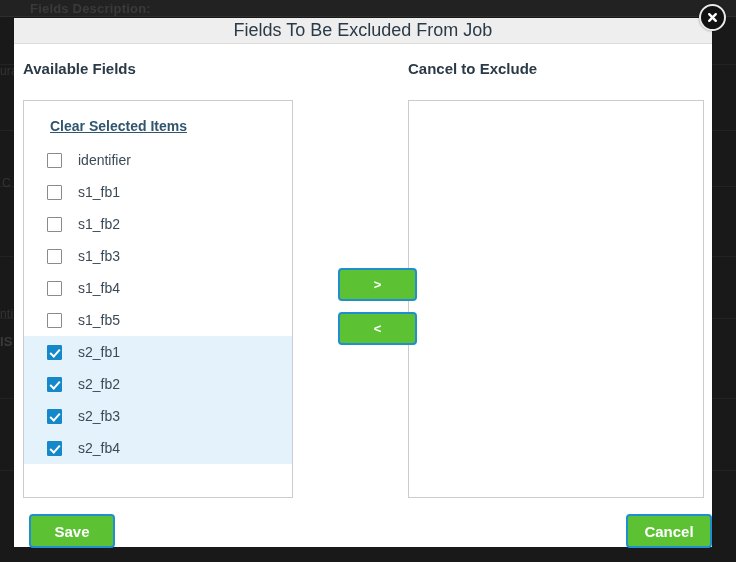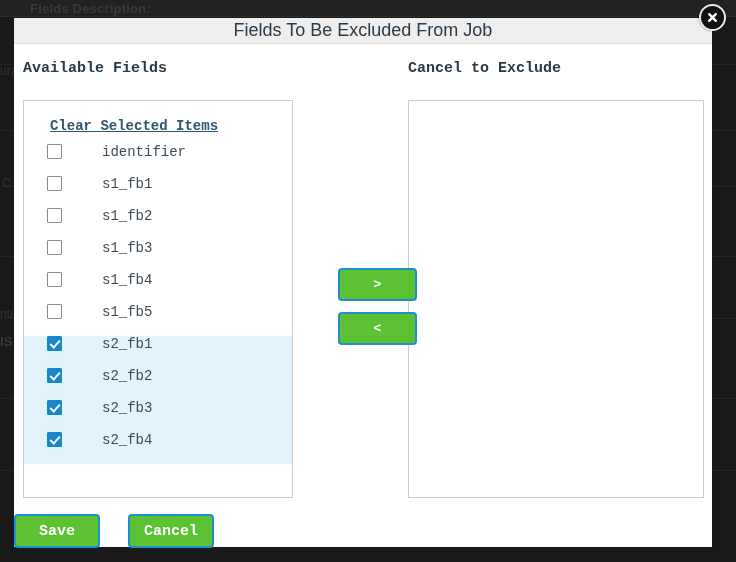--- a/index.html
+++ b/index.html
@@ -80,21 +80,20 @@
     display: flex;
     align-items: center;
     justify-content: center;
   }
   #close-button svg { display: block; }
 
   #modal-body {
     position: relative;
     height: calc(100% - 26px);
     padding: 16px;
-    font-family: Liberation Mono, monospace;
   }
 
   
   .col-heading {
     position: absolute;
     font-size: 15px;
     font-weight: bold;
     color: #2b3a47;
   }
   #available-heading { left: 9px;  top: 16px; }
@@ -127,24 +126,24 @@
     font-size: 14px;
     font-weight: bold;
     color: #30556e;
     text-decoration: underline;
     cursor: pointer;
     width: fit-content;
   }
 
   .field-row {
     display: flex;
+    align-items: center;
     height: 32px;
     padding-left: 23px;
     cursor: pointer;
-    gap: 24px;
   }
   .field-row.selected { background: #e3f2fb; }
 
   .cbox {
     width: 15px;
     height: 15px;
     flex: 0 0 15px;
     border: 1px solid #8a8a8a;
     background: #ffffff;
     border-radius: 1px;
@@ -188,24 +187,24 @@
     justify-content: center;
     cursor: pointer;
     line-height: 1;
   }
   #move-right-button { top: 224px; }
   #move-left-button  { top: 268px; }
 
   
   #modal-footer {
     position: absolute;
-    left: 0; right: 0;
+    left: 15px; right: 0;
     top: 470px;
     display: flex;
-    justify-content: flex-start;
+    justify-content: space-between;
     gap: 28px;
   }
   .action-btn {
     width: 86px;
     height: 34px;
     background: #5cc233;
     border: 2px solid #1f8fcf;
     border-radius: 4px;
     color: #ffffff;
     font-size: 15px;

